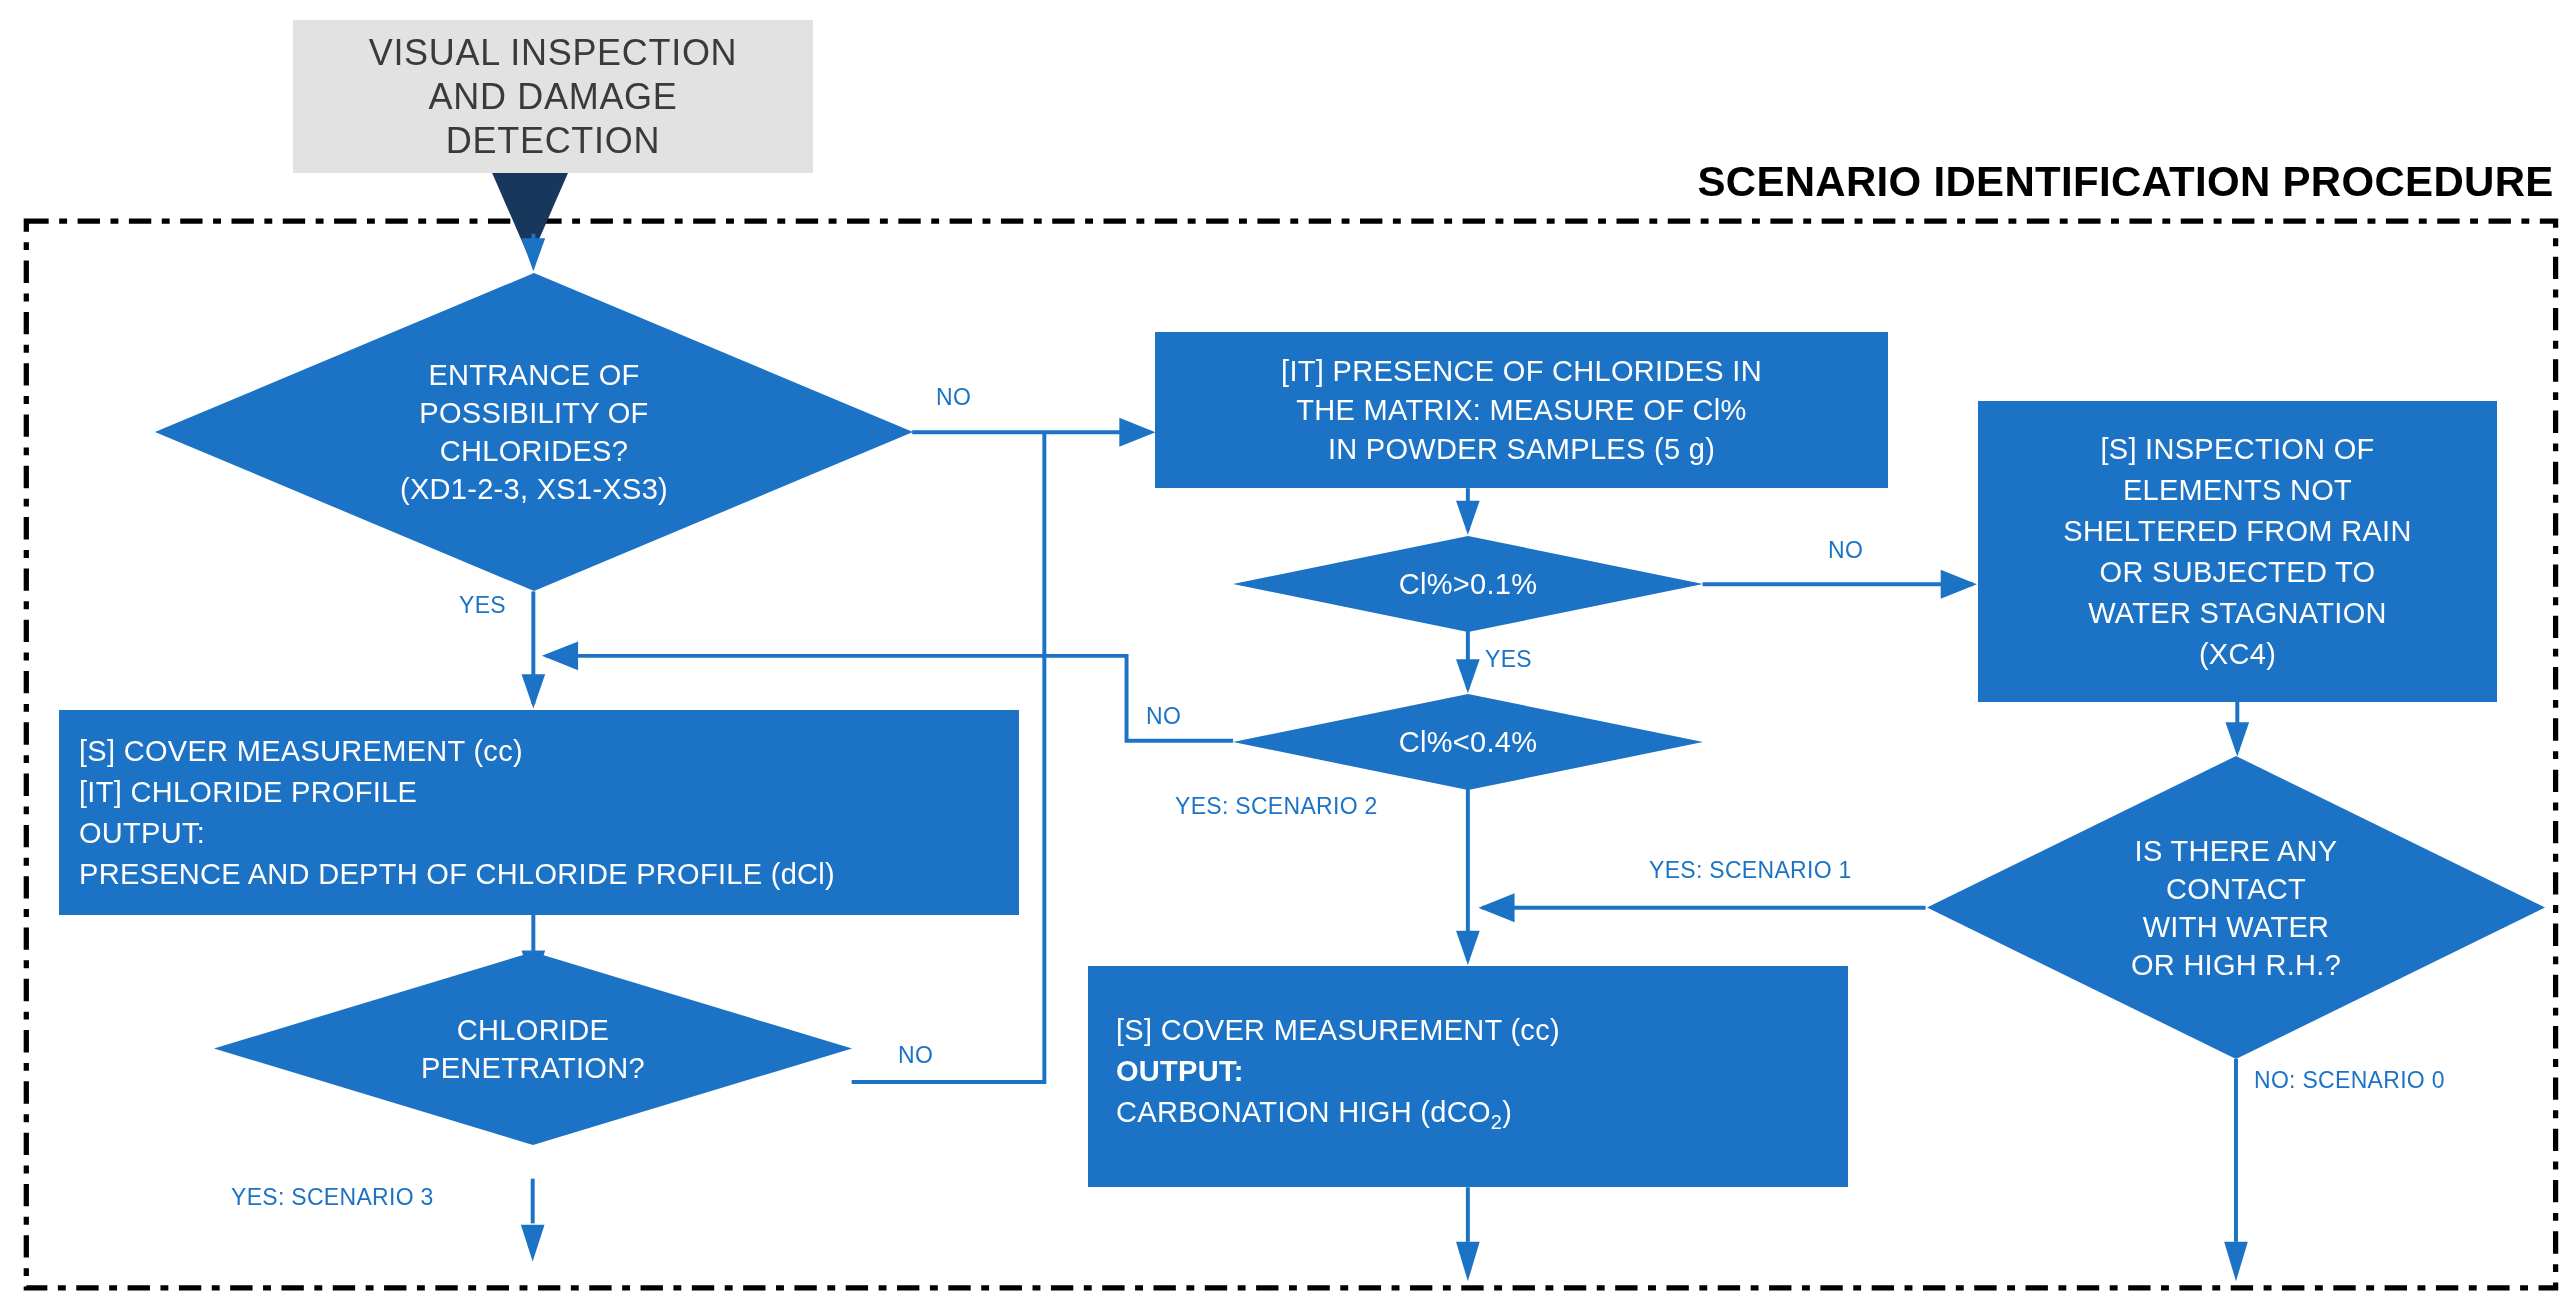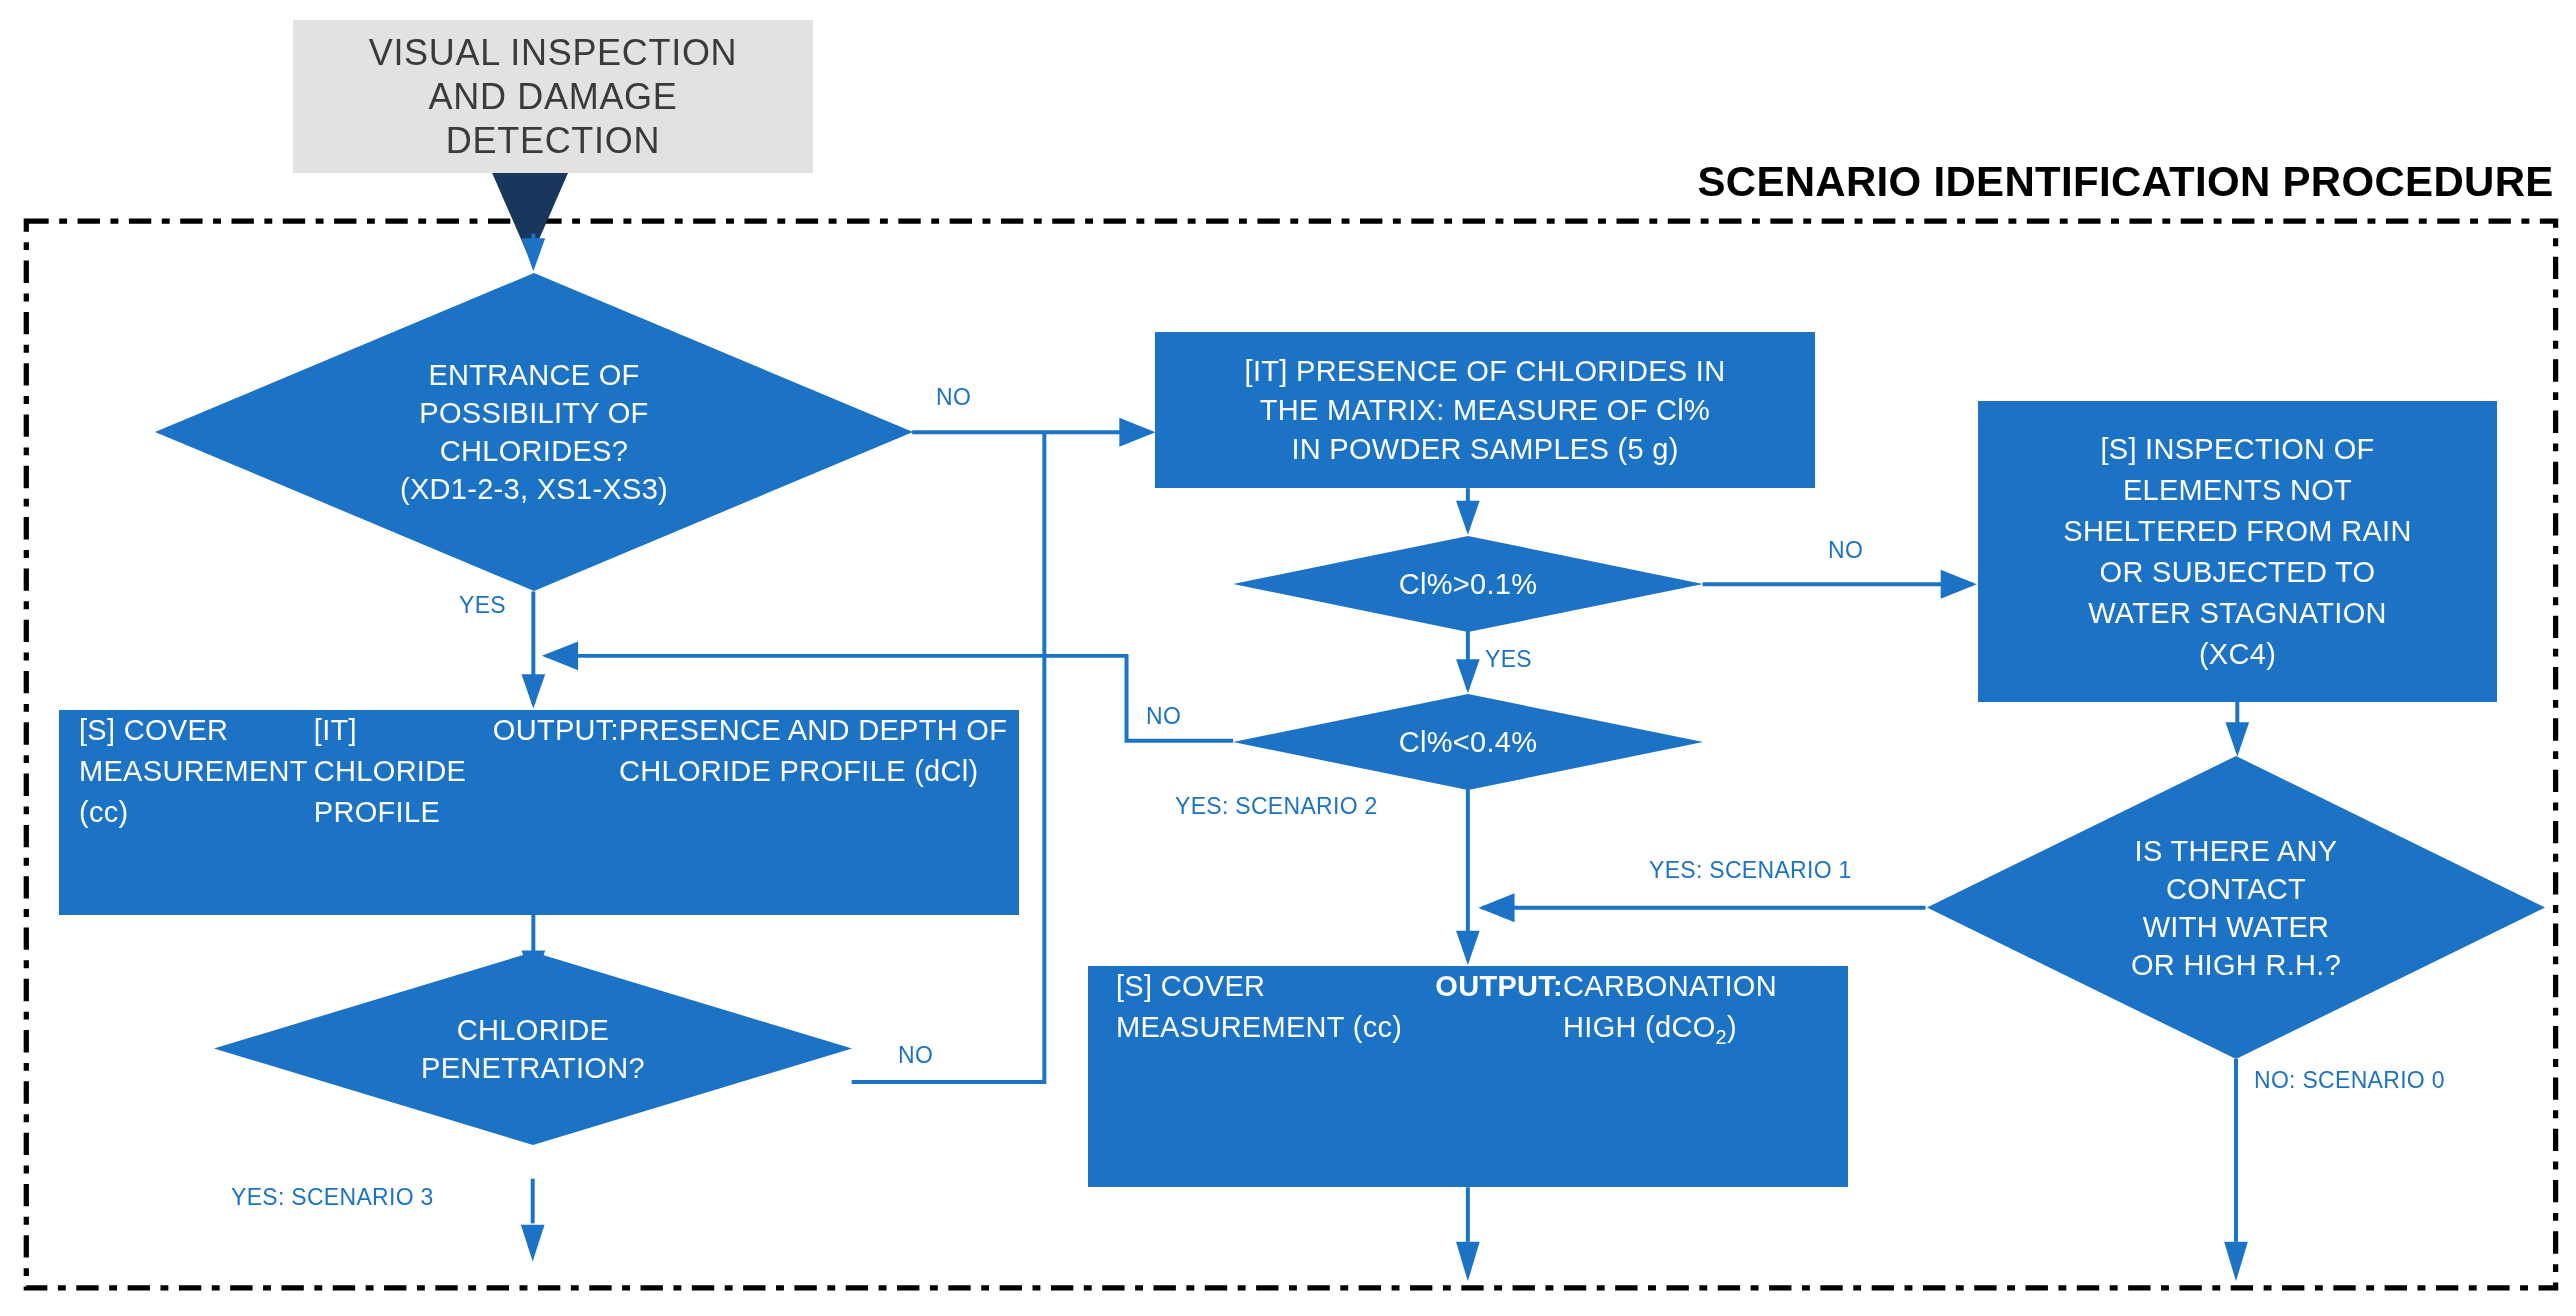--- a/index.html
+++ b/index.html
@@ -12,21 +12,21 @@
   .canvas{position:relative;width:2576px;height:1317px;background:#fff;overflow:hidden}
   .layer{position:absolute;left:0;top:0;width:100%;height:100%}
   svg.layer{pointer-events:none}
   .conn{stroke:var(--blue);stroke-width:6;fill:none}
   .head{fill:var(--blue);stroke:none}
   .navy-tri{fill:var(--navy);stroke:none}
   .frame{fill:none;stroke:var(--ink);stroke-width:8;stroke-dasharray:34 16 12 16}
   .node{position:absolute;color:var(--white);background:var(--blue);
         font-size:29px;line-height:39px;letter-spacing:0.3px}
   .node.center{display:flex;flex-direction:column;justify-content:center;text-align:center}
-  .node.leftalign{text-align:left;display:flex;flex-direction:row;}
+  .node.leftalign{text-align:left;display:flex;flex-direction:column;justify-content:center}
   .diamond{position:absolute;background:var(--blue);color:var(--white);
            clip-path:polygon(50% 0%,100% 50%,50% 100%,0% 50%);
            display:flex;flex-direction:column;justify-content:center;
            text-align:center;font-size:29px;line-height:38px;letter-spacing:0.3px}
   .startbox{position:absolute;background:var(--gray-bg);color:var(--gray-text);
             display:flex;flex-direction:column;justify-content:center;text-align:center;
             font-size:36px;line-height:44px;letter-spacing:0.7px}
   .title{position:absolute;color:var(--ink);font-weight:bold;font-size:42px;
          letter-spacing:0.3px;white-space:nowrap}
   .lbl{position:absolute;color:var(--blue);font-size:23px;line-height:32px;white-space:nowrap;letter-spacing:0.3px}
@@ -96,21 +96,21 @@
     <div>DETECTION</div>
   </div>
 
   <div class="diamond" style="left:155px;top:273px;width:758px;height:318px">
     <div>ENTRANCE OF</div>
     <div>POSSIBILITY OF</div>
     <div>CHLORIDES?</div>
     <div>(XD1-2-3, XS1-XS3)</div>
   </div>
 
-  <div class="node center" style="left:1155px;top:332px;width:660px;height:156px">
+  <div class="node center" style="left:1155px;top:332px;width:733px;height:156px">
     <div>[IT] PRESENCE OF CHLORIDES IN</div>
     <div>THE MATRIX: MEASURE OF Cl%</div>
     <div>IN POWDER SAMPLES (5 g)</div>
   </div>
 
   <div class="diamond" style="left:1233px;top:536px;width:470px;height:96px">
     <div>Cl%&gt;0.1%</div>
   </div>
 
   <div class="diamond" style="left:1233px;top:694px;width:470px;height:96px">

